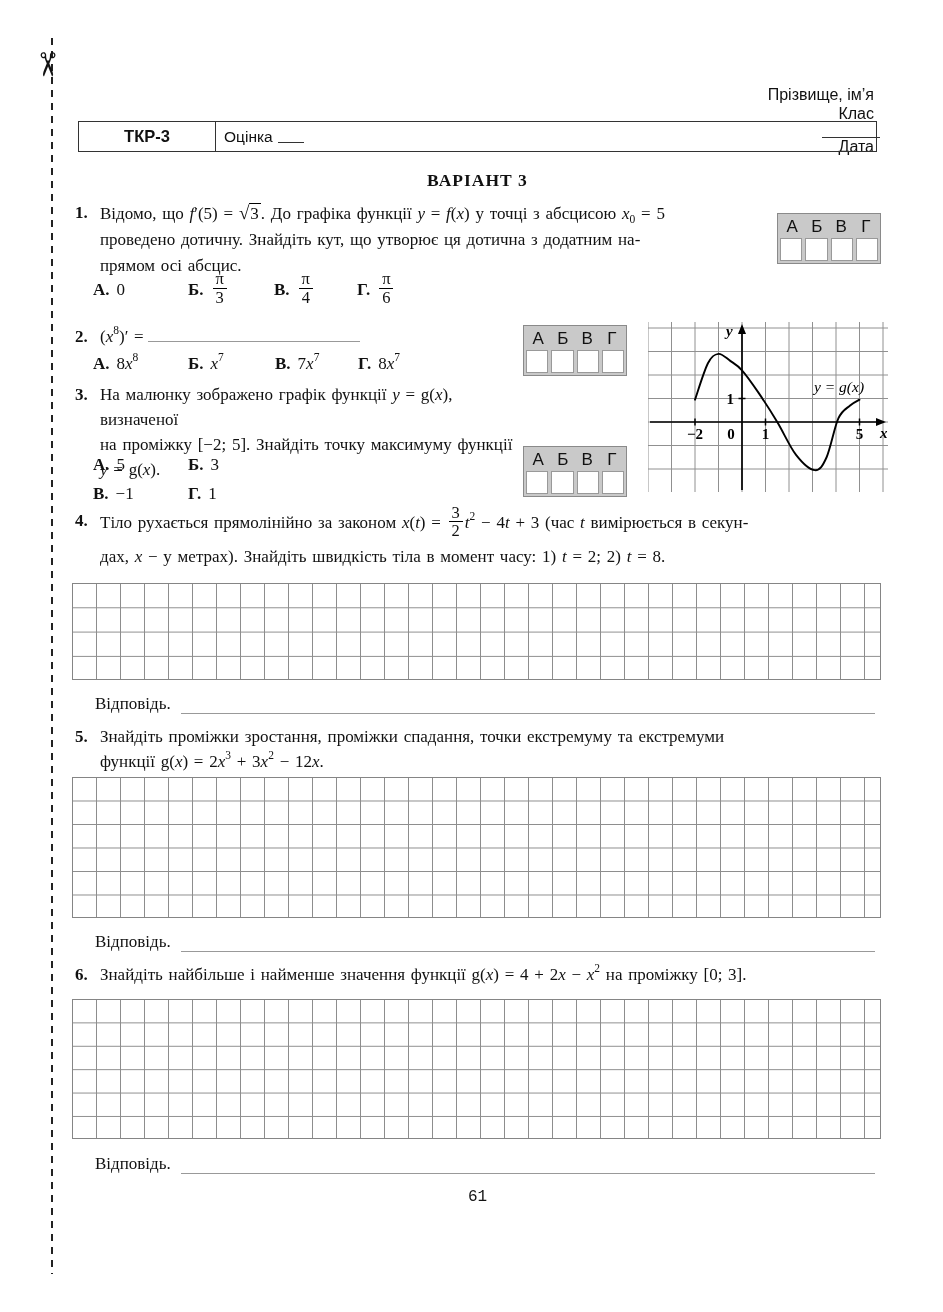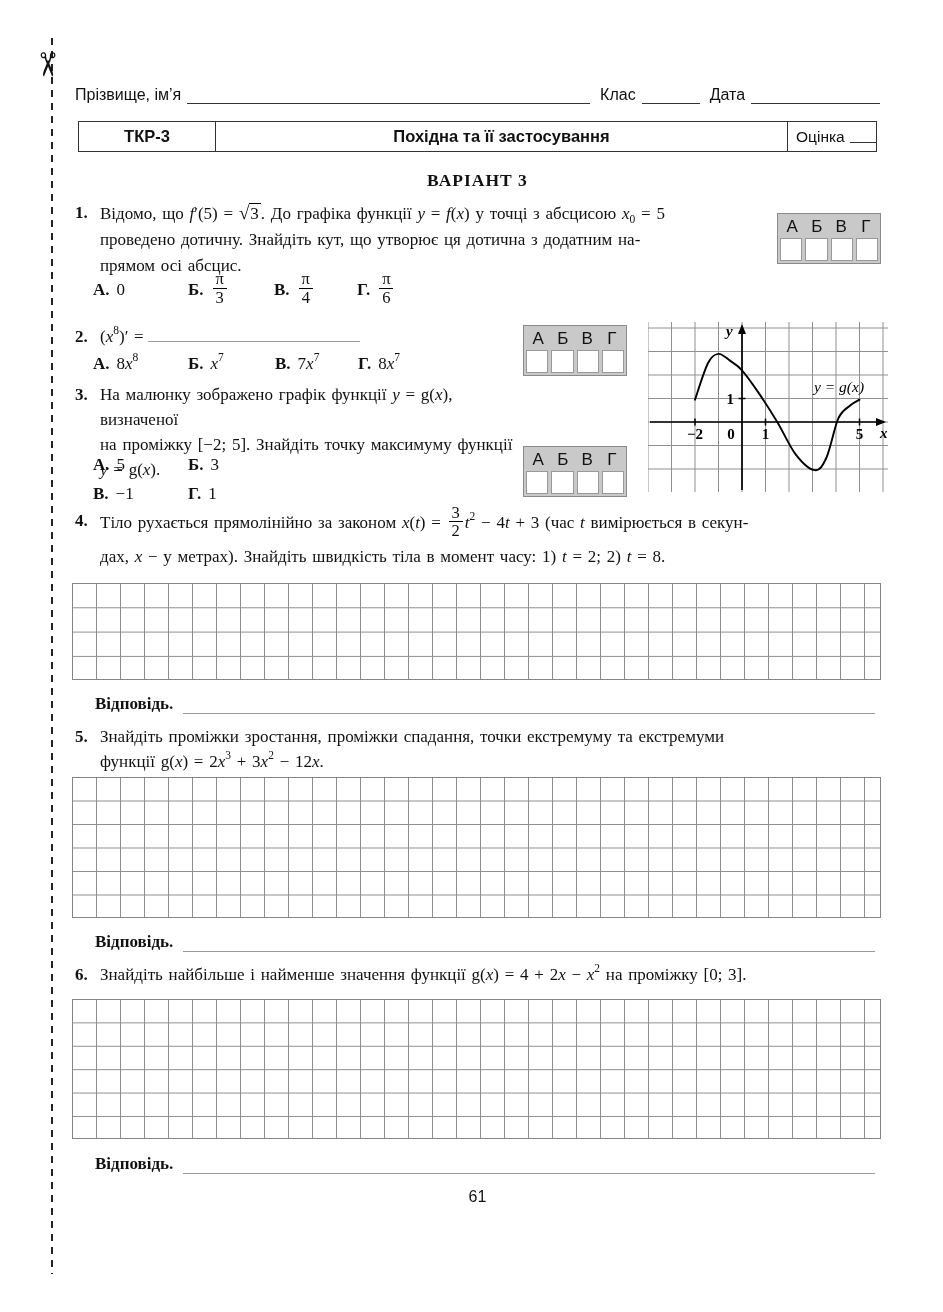--- a/index.html
+++ b/index.html
@@ -9,21 +9,21 @@
   }
   .abs{position:absolute;}
   
   .cutline{
     left:51px;top:38px;width:2px;height:1236px;
     background:repeating-linear-gradient(to bottom,#222 0 7px,transparent 7px 13px);
   }
   .scissors{left:33px;top:48px;font-size:33px;color:#111;transform:rotate(90deg);line-height:1;}
   
   .name-row{left:75px;top:86px;width:805px;display:flex;align-items:flex-end;
-    font-family:"Liberation Sans",sans-serif;font-size:16px;}
+    font-family:"Liberation Sans",sans-serif;font-size:16px;flex-direction:column;}
   .wline{border-bottom:1.6px solid #333;height:14px;}
   .name-row .lbl{white-space:nowrap;padding-right:6px;}
   .name-row .lbl.mid{padding-left:10px;}
   
   .tkr-box{left:78px;top:121px;width:799px;height:31px;border:1.6px solid #333;
     display:flex;align-items:stretch;font-family:"Liberation Sans",sans-serif;box-sizing:border-box;}
   .tkr-code{width:136px;border-right:1.6px solid #333;display:flex;align-items:center;justify-content:center;
     font-weight:bold;font-size:16.5px;}
   .tkr-title{flex:1;border-right:1.6px solid #333;display:flex;align-items:center;justify-content:center;
     font-weight:bold;font-size:16.5px;}
@@ -52,45 +52,44 @@
   .ansbox .letters span{flex:1;text-align:center;}
   .ansbox .cells{display:flex;gap:3px;}
   .ansbox .cells div{flex:1;height:21px;background:#fff;border:1px solid #999;}
   
   .workgrid{left:72px;width:809px;box-sizing:border-box;border:1px solid #858585;
     background-image:linear-gradient(to right,#8d8d8d 1px,transparent 1px),
                      linear-gradient(to bottom,#8d8d8d 1px,transparent 1px);
     background-position:-1px -1px;}
   
   .ansrow{left:95px;width:780px;display:flex;align-items:flex-end;font-size:17px;}
-  .ansrow .alabel{font-weight:bold;white-space:nowrap;padding-right:10px;}
+  .ansrow .alabel{font-weight:normal;white-space:nowrap;padding-right:10px;}
   .ansrow .aline{flex:1;border-bottom:1.6px solid #999;height:14px;}
   .blankline{display:inline-block;width:212px;border-bottom:1.6px solid #999;height:13px;margin-left:4px;}
   .pagenum{left:75px;top:1188px;width:805px;text-align:center;
-    font-family:Liberation Sans, sans-serif;font-size:16px;}
+    font-family:Liberation Mono, monospace;font-size:16px;}
   .graphwrap{left:648px;top:322px;width:240px;height:170px;}
 </style>
 </head>
 <body>
 
 <div class="abs cutline"></div>
 <div class="abs scissors">✂</div>
 
 <div class="abs name-row">
   <span class="lbl">Прізвище, ім’я</span>
   <span class="wline" style="flex:5;"></span>
   <span class="lbl mid">Клас</span>
   <span class="wline" style="width:58px;"></span>
   <span class="lbl mid">Дата</span>
   <span class="wline" style="flex:1.6;"></span>
 </div>
 
 <div class="abs tkr-box">
   <div class="tkr-code">ТКР-3</div>
-  <div class="tkr-title">Похідна та її застосування</div>
   <div class="tkr-grade">
     <span>Оцінка</span>
     <span class="gline"></span>
   </div>
 </div>
 
 <div class="abs variant-title">ВАРІАНТ 3</div>
 
 <div class="abs question" style="left:75px;top:200px;width:702px;">
   <span class="qnum">1.</span>

